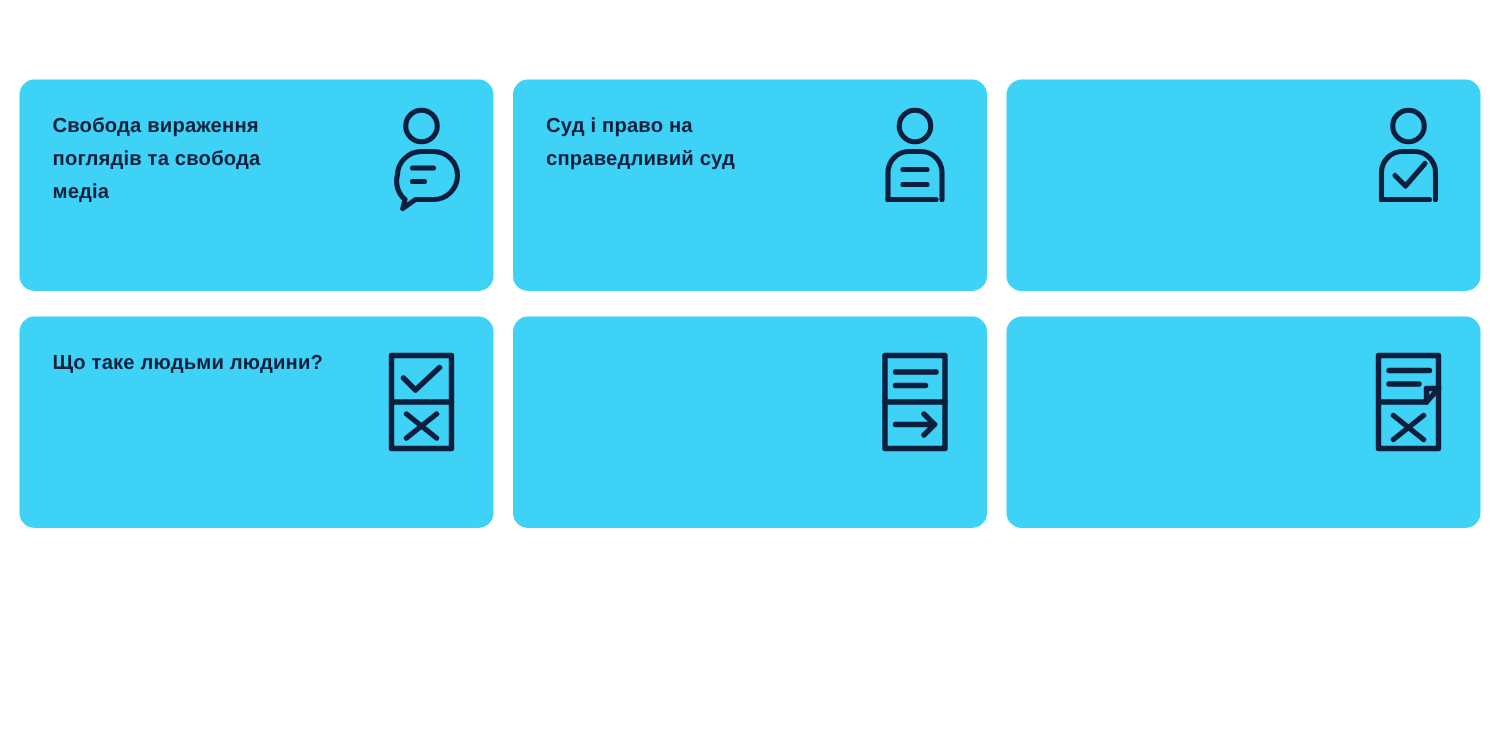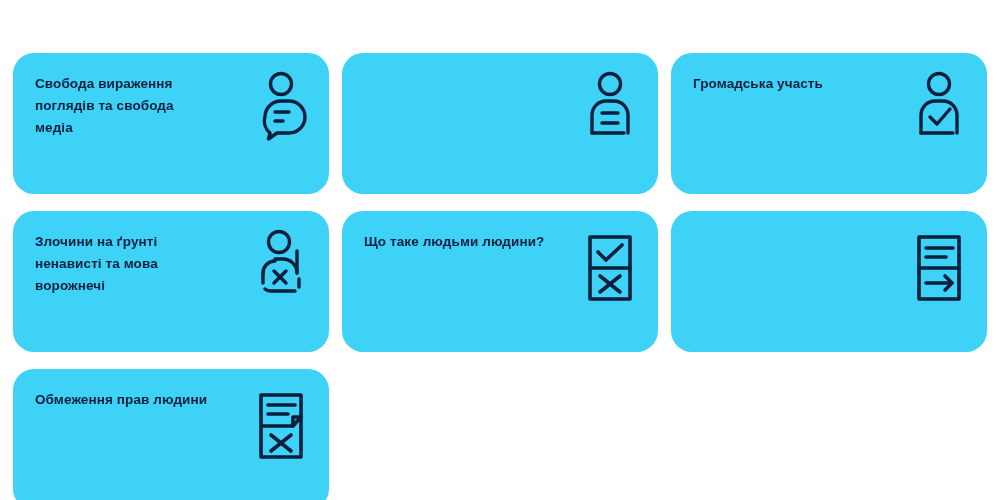--- a/index.html
+++ b/index.html
@@ -20,21 +20,21 @@
     width: 974px;
     display: grid;
     grid-template-columns: repeat(3, 316px);
     grid-auto-rows: 141px;
     column-gap: 13px;
     row-gap: 17px;
   }
   .card {
     position: relative;
     background: #3ed2f7;
-    border-radius: 21px;
+    border-radius: 10px;
     box-sizing: border-box;
     padding: 20px 22px 4px 22px;
     overflow: hidden;
   }
   .card-title {
     font-size: 13.5px;
     font-weight: bold;
     line-height: 1.62;
     color: #0d1f3c;
     letter-spacing: 0.1px;
@@ -76,61 +76,44 @@
         <circle cx="26" cy="13" r="10.5"></circle>
         <path d="M10 45.5 A16 16 0 0 1 26 30 H34 A16 16 0 0 1 34 62 H22 L13.5 68 L15 62 A16 16 0 0 1 10 45.5 Z"></path>
         <line x1="20" y1="41" x2="34" y2="41"></line>
         <line x1="20" y1="50" x2="28" y2="50"></line>
       </svg>
     </span>
   </div>
 
 
   <div class="card">
+    <p class="card-title">Суд і право на
+справедливий суд</p>
     <span class="card-icon">
       <svg viewBox="0 0 52 70" fill="none" stroke="#0d1f3c" stroke-width="3.4" stroke-linecap="round" stroke-linejoin="round">
         <circle cx="26" cy="13" r="10.5"></circle>
         <path d="M8 62 V44 A14 14 0 0 1 22 30 H30 A14 14 0 0 1 44 44 V62"></path>
         <line x1="8" y1="62" x2="40" y2="62"></line>
         <line x1="18" y1="42" x2="34" y2="42"></line>
         <line x1="18" y1="52" x2="34" y2="52"></line>
       </svg>
     </span>
   </div>
 
   <div class="card">
-    <p class="card-title">Громадська участь</p>
     <span class="card-icon">
       <svg viewBox="0 0 52 70" fill="none" stroke="#0d1f3c" stroke-width="3.4" stroke-linecap="round" stroke-linejoin="round">
         <circle cx="26" cy="13" r="10.5"></circle>
         <path d="M8 62 V44 A14 14 0 0 1 22 30 H30 A14 14 0 0 1 44 44 V62"></path>
         <line x1="8" y1="62" x2="40" y2="62"></line>
         <polyline points="17,46 24,53 37,38"></polyline>
       </svg>
     </span>
   </div>
 
-  <div class="card">
-    <p class="card-title">Злочини на ґрунті
-ненависті та мова
-ворожнечі</p>
-    <span class="card-icon">
-      <svg viewBox="0 0 52 70" fill="none" stroke="#0d1f3c" stroke-width="3.4" stroke-linecap="round" stroke-linejoin="round">
-        <circle cx="24" cy="13" r="10.5"></circle>
-        <path d="M42 22 V44"></path>
-        <path d="M42 44 A14 14 0 0 0 28 30 H20"></path>
-        <path d="M8 44 A12 12 0 0 1 20 32"></path>
-        <path d="M8 44 V54"></path>
-        <path d="M10 60 A8 8 0 0 0 16 62 H40"></path>
-        <path d="M44 50 V58"></path>
-        <line x1="19" y1="42" x2="31" y2="54"></line>
-        <line x1="31" y1="42" x2="19" y2="54"></line>
-      </svg>
-    </span>
-  </div>
 
 
   <div class="card row3">
     <p class="card-title">Що таке людьми людини?</p>
     <span class="card-icon">
       <svg viewBox="0 0 48 72" fill="none" stroke="#0d1f3c" stroke-width="3.6" stroke-linecap="round" stroke-linejoin="round">
         <rect x="4" y="6" width="40" height="62"></rect>
         <line x1="4" y1="37" x2="44" y2="37"></line>
         <polyline points="12,21 20,29 36,14"></polyline>
         <line x1="14" y1="45" x2="34" y2="61"></line>
@@ -146,21 +129,20 @@
         <line x1="4" y1="37" x2="44" y2="37"></line>
         <line x1="11" y1="17" x2="38" y2="17"></line>
         <line x1="11" y1="26" x2="31" y2="26"></line>
         <line x1="11" y1="52" x2="37" y2="52"></line>
         <polyline points="30,45 37,52 30,59"></polyline>
       </svg>
     </span>
   </div>
 
   <div class="card row3">
-    <p class="card-title">Обмеження прав людини</p>
     <span class="card-icon">
       <svg viewBox="0 0 48 72" fill="none" stroke="#0d1f3c" stroke-width="3.6" stroke-linecap="round" stroke-linejoin="round">
         <path d="M4 6 H44 V68 H4 Z"></path>
         <path d="M4 37 H36 L44 28"></path>
         <path d="M36 37 V28 H44"></path>
         <line x1="11" y1="16" x2="38" y2="16"></line>
         <line x1="11" y1="25" x2="31" y2="25"></line>
         <line x1="14" y1="46" x2="34" y2="62"></line>
         <line x1="34" y1="46" x2="14" y2="62"></line>
       </svg>

